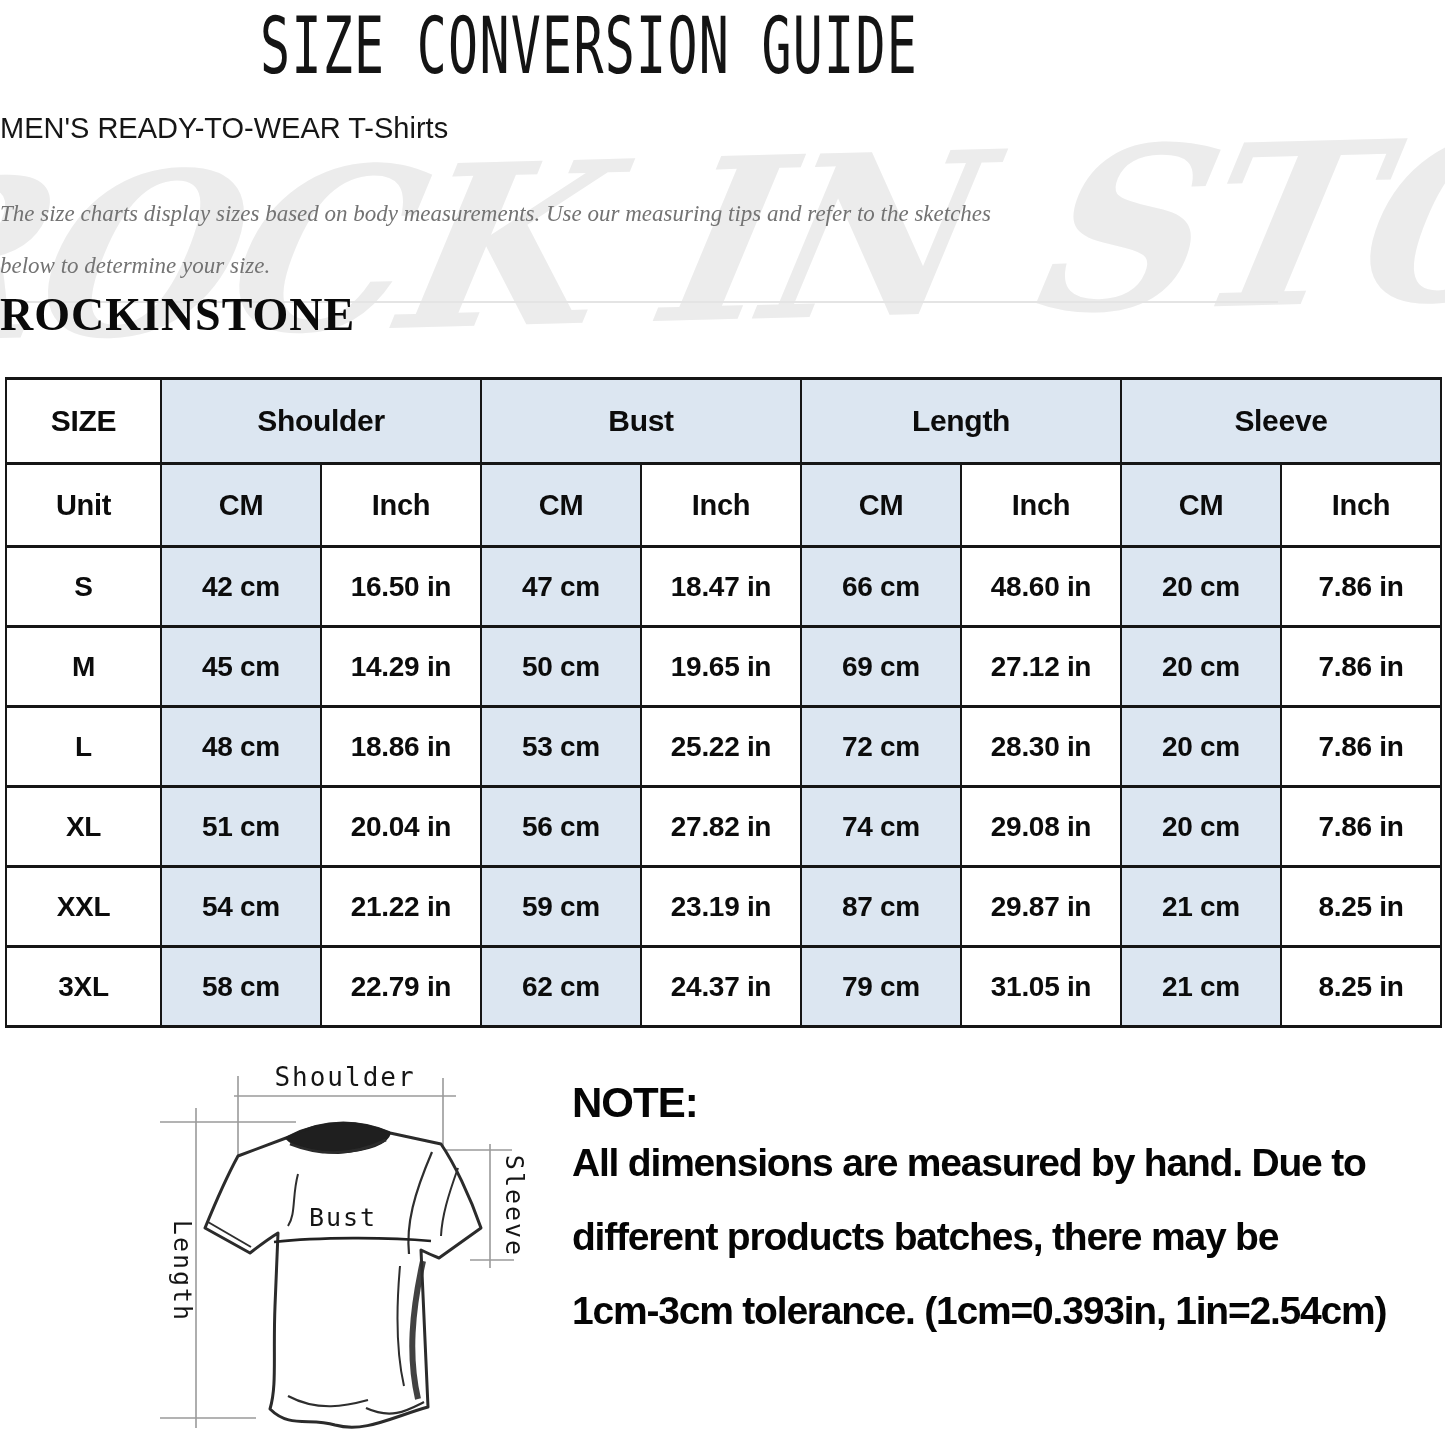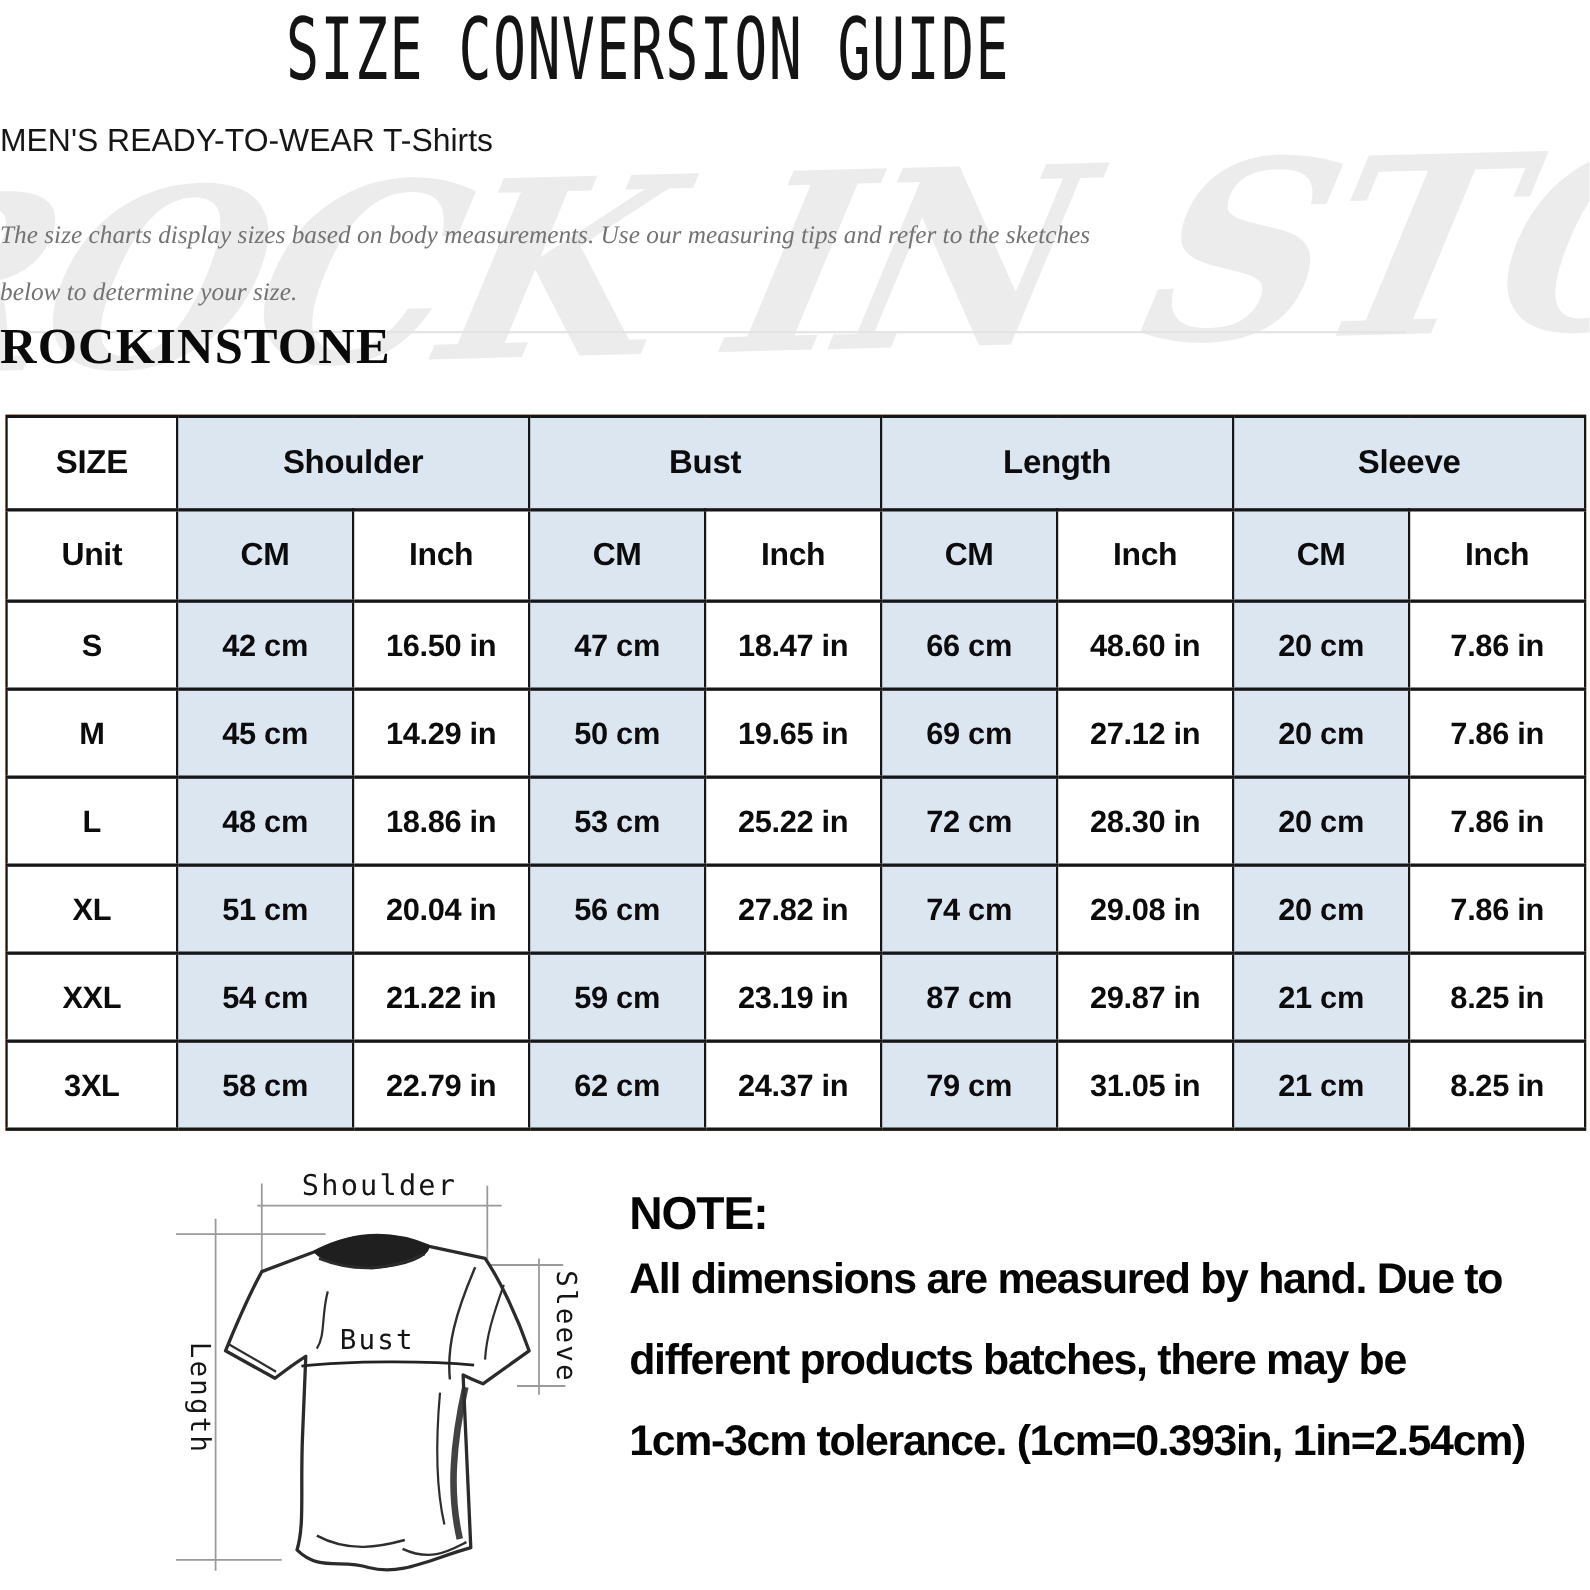--- a/index.html
+++ b/index.html
@@ -21,21 +21,21 @@
   .desc{position:absolute;left:0;top:188px;width:1445px;
         font-family:"Liberation Serif",serif;font-style:italic;
         font-size:23px;line-height:52px;color:#737373;}
   .brand-rule{position:absolute;left:22px;top:301px;width:1256px;height:2px;background:#e4e4e4;z-index:1;}
   .brand{position:absolute;left:0;top:288px;width:1249px;z-index:2;
          font-family:"Liberation Serif",serif;font-weight:bold;
          font-size:46px;letter-spacing:1px;color:#0a0a0a;}
 
   
   .tbl-wrap{position:absolute;left:5px;top:377px;z-index:3;}
-  table{border-collapse:collapse;table-layout:fixed;width:1435px;background:#f97316;}
+  table{border-collapse:collapse;table-layout:fixed;width:1435px;background:#fef9c3;}
   th,td{border:2px solid #161616;border-top-width:3px;border-bottom-width:3px;
         text-align:center;vertical-align:middle;padding:0;
         font-weight:bold;color:#0c0c0c;letter-spacing:-0.3px;}
   thead tr.grp th{height:82px;font-size:30px;}
   thead tr.unit th{height:80px;font-size:29px;}
   tbody td{height:77px;font-size:28px;}
   .c-blue{background:#dce6f1;}
   .c-white{background:#ffffff;}
 
   

